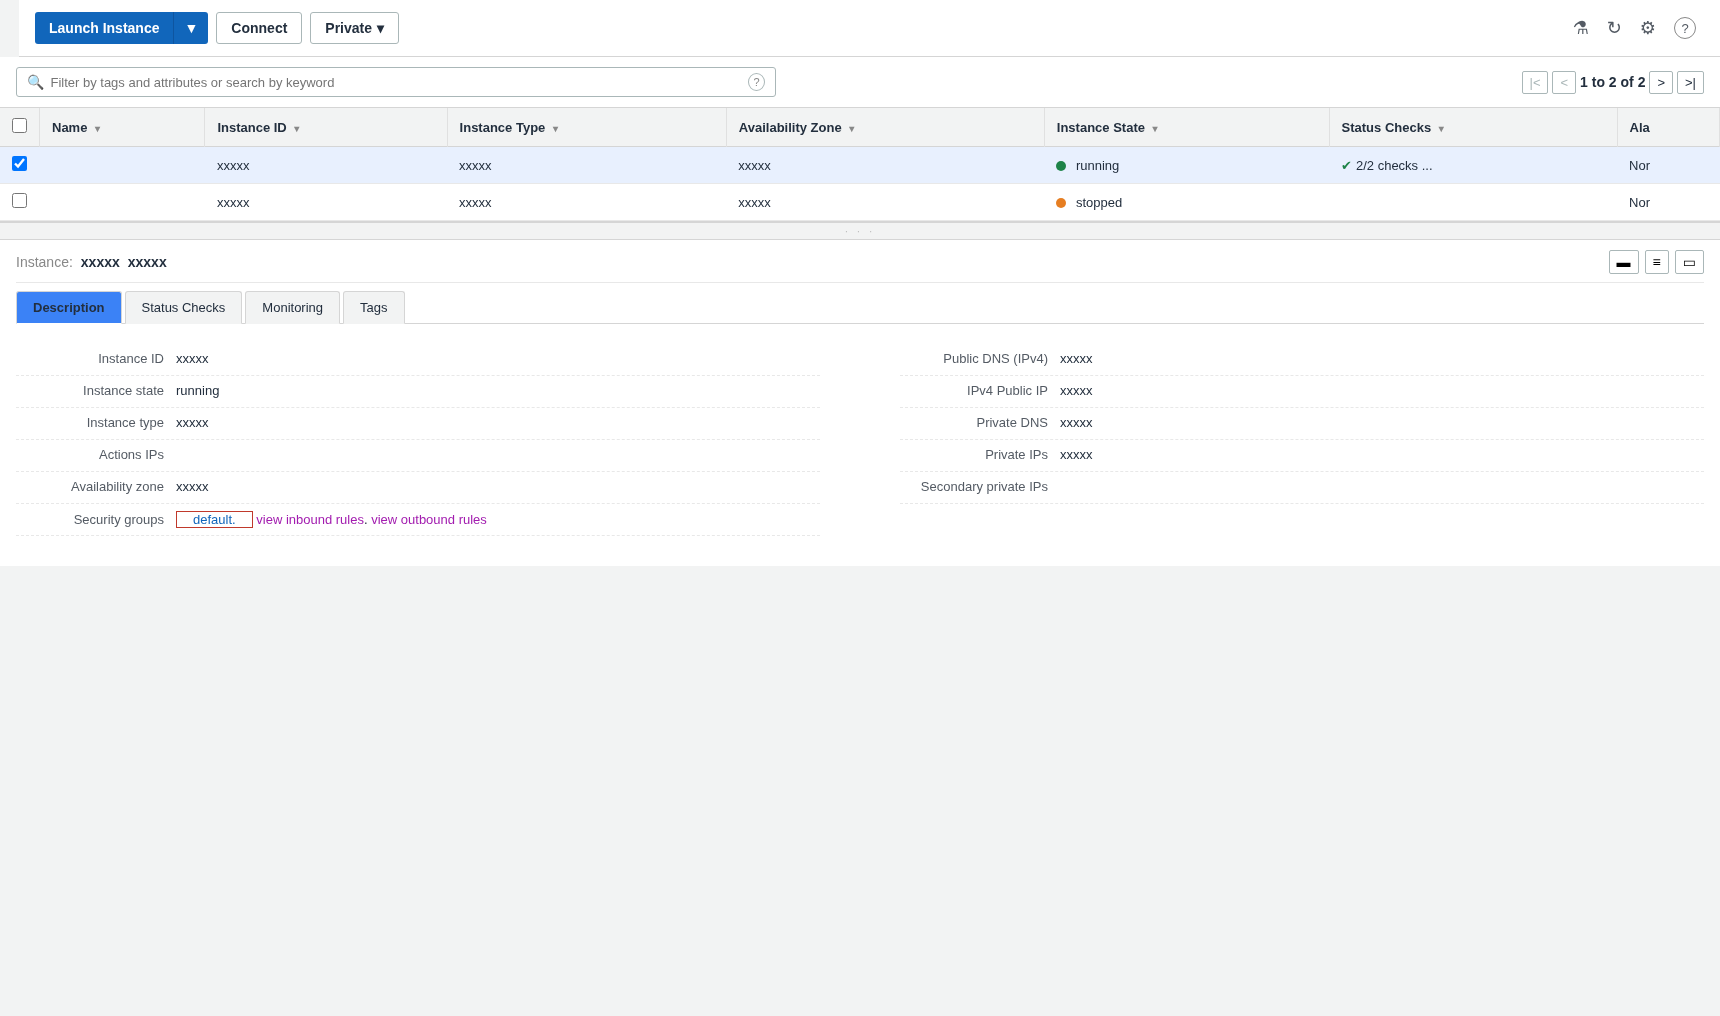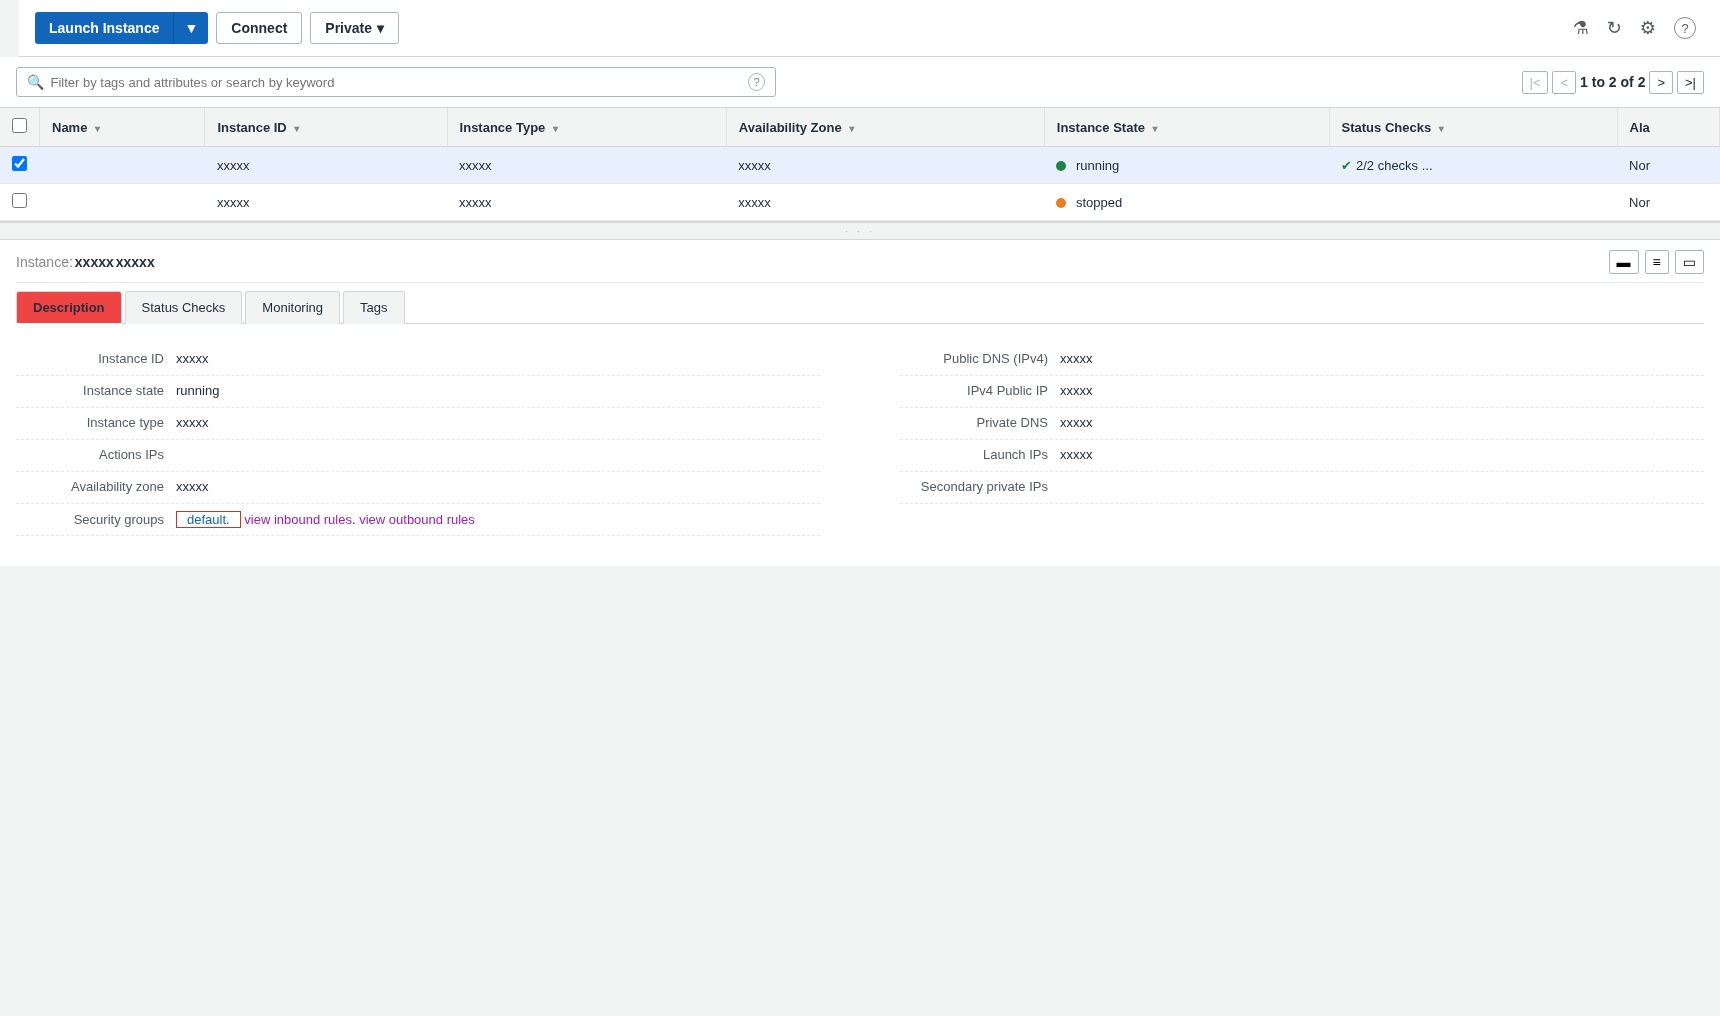--- a/index.html
+++ b/index.html
@@ -67,61 +67,61 @@
       justify-content: center; color: #bbb; font-size: 10px; letter-spacing: 3px;
       cursor: row-resize;
     }
 
     
     .detail-panel { background: #fff; padding: 0 16px 20px; }
     .instance-header {
       display: flex; align-items: center; padding: 10px 0 8px 0;
       border-bottom: 1px solid #e8e8e8; justify-content: space-between;
     }
-    .instance-header-left { display: flex; align-items: center; gap: 2px; }
+    .instance-header-left { display: flex; align-items: center; gap: 8px; }
     .instance-label { font-size: 14px; color: #888; }
     .instance-id { font-size: 14px; font-weight: bold; }
     .instance-name { font-size: 14px; font-weight: bold; }
     .view-icons { display: flex; gap: 6px; }
     .view-icon-btn {
       background: #fff; border: 1px solid #aab7b8; padding: 3px 7px;
       cursor: pointer; border-radius: 2px; font-size: 14px;
     }
 
     
     .tabs { display: flex; border-bottom: 1px solid #d5d5d5; margin-top: 8px; }
     .tab {
       padding: 8px 16px; font-size: 13px; cursor: pointer;
       border: 1px solid transparent; margin-bottom: -1px; background: #f2f3f3;
       border-radius: 3px 3px 0 0; margin-right: 3px; color: #232f3e;
       border-color: #d5d5d5 #d5d5d5 #f2f3f3;
     }
     .tab.active {
-      background: #ef4444; font-weight: bold;
+      background: #3b82f6; font-weight: bold;
       border-color: #d5d5d5 #d5d5d5 #fff;
     }
     .tab-content { padding: 20px 0 10px 0; }
 
     
     .desc-grid { display: flex; gap: 0; }
     .desc-col { flex: 1; }
     .desc-col + .desc-col { margin-left: 80px; }
     .desc-row {
       display: flex; align-items: baseline; padding: 7px 0;
       border-bottom: 1px dashed #e8e8e8; min-height: 32px;
     }
     .desc-label {
       text-align: right; color: #545b64; font-size: 13px;
       min-width: 160px; padding-right: 12px; flex-shrink: 0;
     }
     .desc-value { font-size: 13px; color: #232f3e; }
     .desc-value a { color: #a21caf; text-decoration: none; }
     .default-link {
       display: inline-block; border: 1px solid #c0392b; color: #1166bb;
-      padding: 0 10px; font-size: 13px;
+      padding: 0 16px; font-size: 13px;
     }
 
     
     .cb { width: 15px; height: 15px; cursor: pointer; }
   </style>
 </head>
 <body>
 
 <div class="toolbar">
   <div class="launch-btn-group">
@@ -272,21 +272,21 @@
         </div>
         <div class="desc-row">
           <span class="desc-label">IPv4 Public IP</span>
           <span class="desc-value">xxxxx</span>
         </div>
         <div class="desc-row">
           <span class="desc-label">Private DNS</span>
           <span class="desc-value">xxxxx</span>
         </div>
         <div class="desc-row">
-          <span class="desc-label">Launch IPs</span>
+          <span class="desc-label">Private IPs</span>
           <span class="desc-value">xxxxx</span>
         </div>
         <div class="desc-row">
           <span class="desc-label">Secondary private IPs</span>
           <span class="desc-value"></span>
         </div>
       </div>
     </div>
   </div>
 </div>

